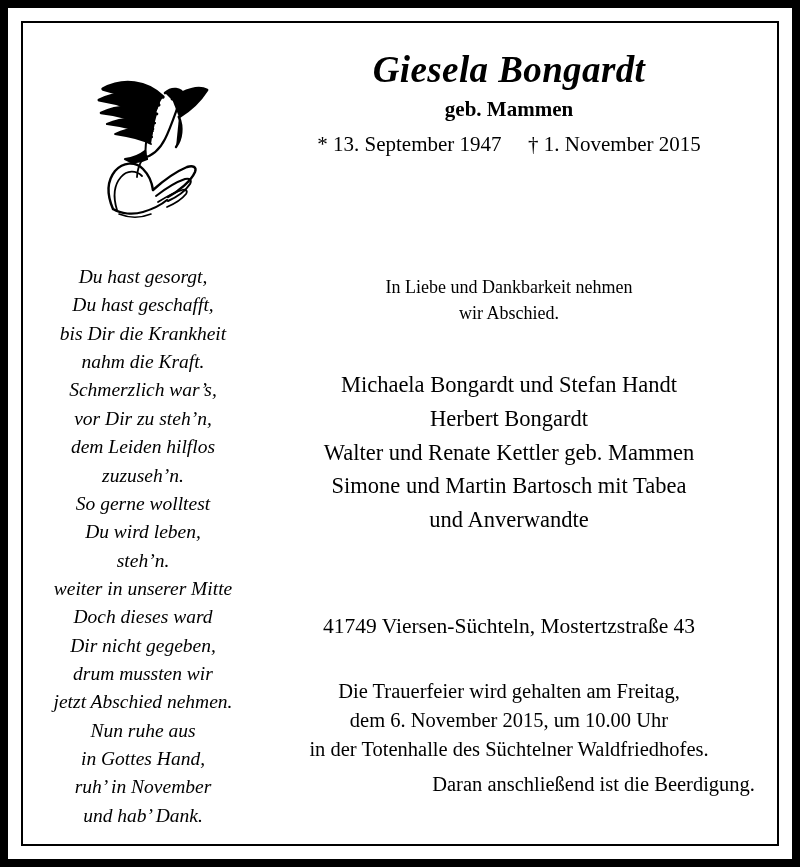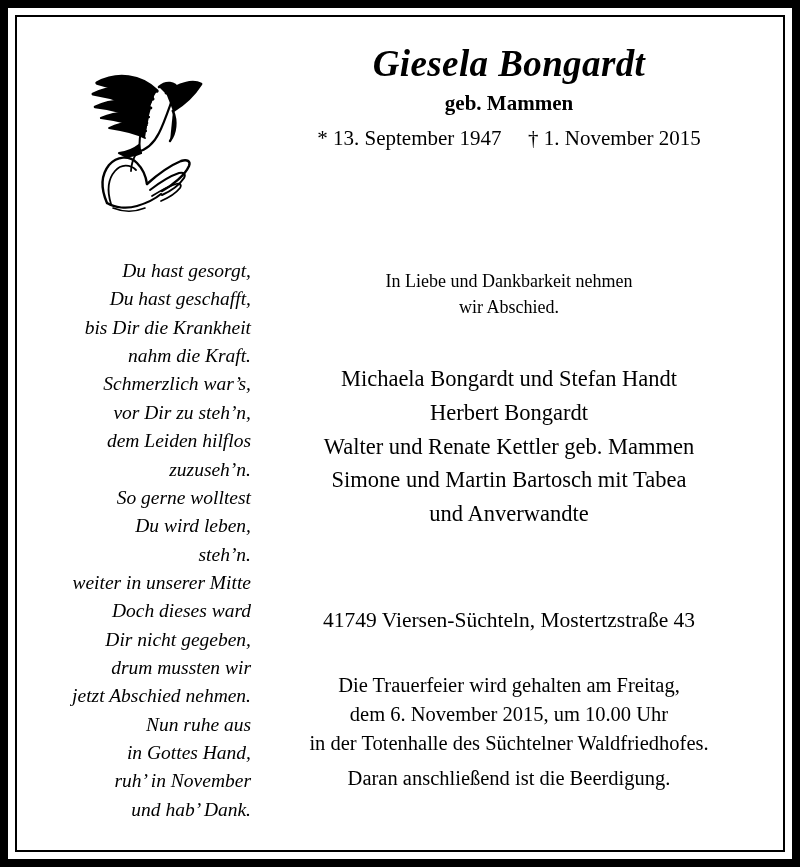--- a/index.html
+++ b/index.html
@@ -20,21 +20,21 @@
     background: #000000;
     padding: 8px;
     position: relative;
     overflow: hidden;
   }
   .notice-gap {
     width: 100%;
     height: 100%;
     box-sizing: border-box;
     background: #ffffff;
-    padding: 7px;
+    padding: 13px;
   }
   .notice-inner {
     width: 100%;
     height: 100%;
     box-sizing: border-box;
     border: 2px solid #000000;
     background: #ffffff;
     position: relative;
   }
 
@@ -98,21 +98,21 @@
   
   .columns {
     display: flex;
     align-items: flex-start;
     margin-top: 44px;
   }
 
   .poem-col {
     width: 240px;
     flex: 0 0 240px;
-    text-align: right;
+    text-align: center;
     font-style: italic;
     font-size: 19.5px;
     line-height: 1.455;
     padding: 0 6px;
     box-sizing: border-box;
   }
   .poem-col .poem-line {
     display: block;
     white-space: nowrap;
   }
@@ -145,21 +145,21 @@
     white-space: nowrap;
   }
 
   .service {
     margin: 36px 0 0 0;
     font-size: 20.5px;
     line-height: 1.42;
     font-family: Liberation Serif, serif;
   }
   .service .line { display: block; white-space: nowrap; }
-  .service .line.burial { margin-top: 6px; }
+  .service .line.burial { margin-top: 6px; text-align: right; }
 </style>
 </head>
 <body>
 
 <div class="notice-frame">
   <div class="notice-gap">
     <div class="notice-inner">
       <div class="notice-body">
 
         <div class="header-row">

